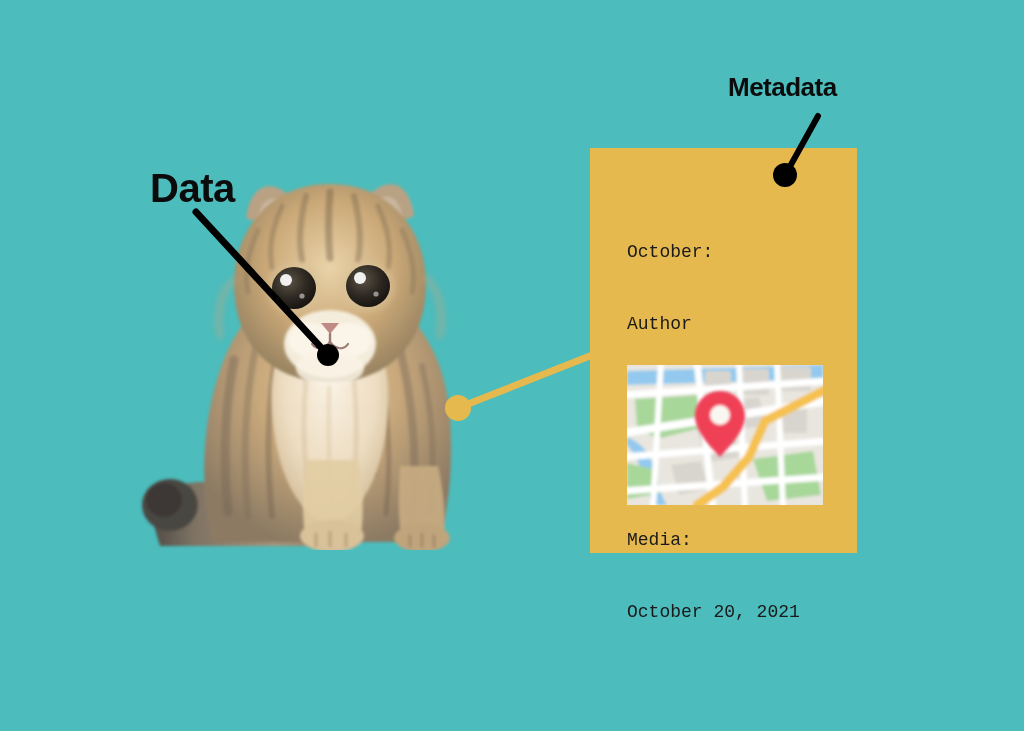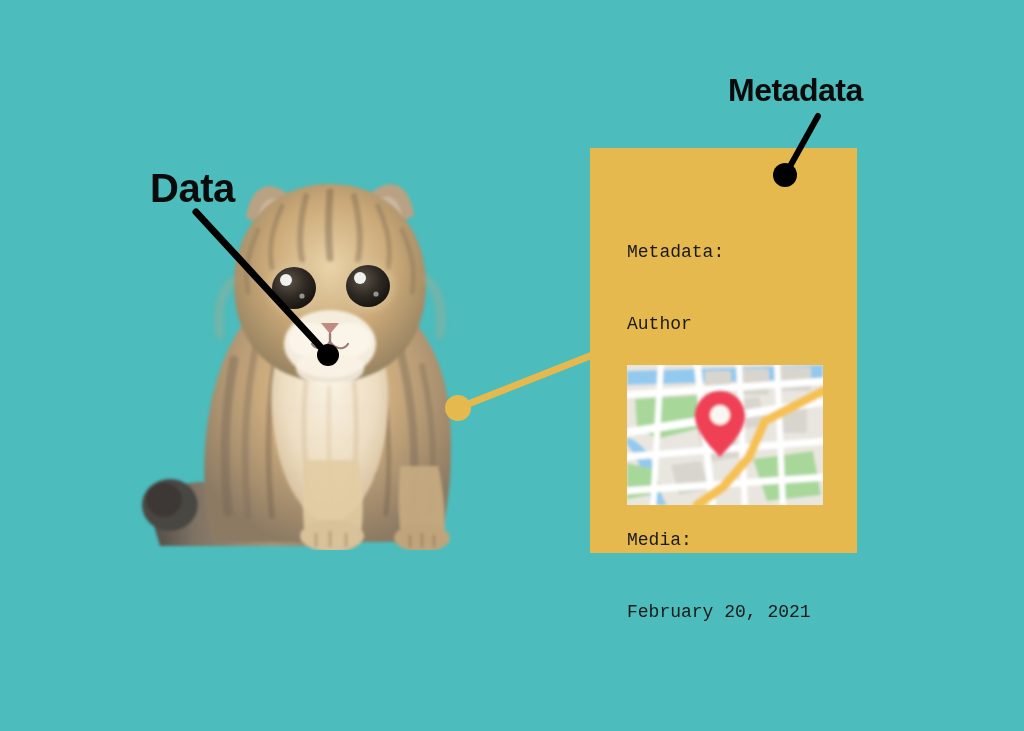--- a/index.html
+++ b/index.html
@@ -24,21 +24,21 @@
   .callout-label {
     position: absolute;
     font-family: "Liberation Sans", sans-serif;
     font-weight: bold;
     color: #0b0b0b;
     letter-spacing: -0.5px;
     white-space: nowrap;
     line-height: 1;
   }
   #label-data   { left: 150px; top: 168px; font-size: 40px; text-align: right; }
-  #label-meta   { left: 728px; top: 74px;  font-size: 32px; }
+  #label-meta   { left: 728px; top: 74px;  font-size: 26px; }
 
   
   #connectors {
     position: absolute;
     inset: 0;
     pointer-events: none;
   }
 
   
   #metadata-card {
@@ -231,26 +231,26 @@
       <g opacity="0.5" filter="url(#softBlur)">
         <path d="M104 120 C 92 128, 86 150, 90 176" stroke="#BFA784" stroke-width="6" fill="none" stroke-linecap="round"></path>
         <path d="M296 118 C 308 128, 314 150, 310 176" stroke="#BFA784" stroke-width="6" fill="none" stroke-linecap="round"></path>
       </g>
     </svg>
   </div>
 
   <div id="metadata-card">
 
     <div id="metadata-text">
-      <span class="ln">Metadata:</span>
+      <span class="ln">October:</span>
       <span class="ln">Author</span>
       <span class="ln">Author:</span>
       <span class="ln">Hive Art Media</span>
       <span class="ln">Media:</span>
-      <span class="ln">February 20, 2021</span>
+      <span class="ln">October 20, 2021</span>
     </div>
 
     <div id="map-thumb">
       <svg width="196" height="140" viewBox="0 0 196 140" xmlns="http://www.w3.org/2000/svg">
         <defs>
           <filter id="mapBlur" x="-8%" y="-8%" width="116%" height="116%">
             <feGaussianBlur stdDeviation="1.5"></feGaussianBlur>
           </filter>
         </defs>
         <g filter="url(#mapBlur)">

